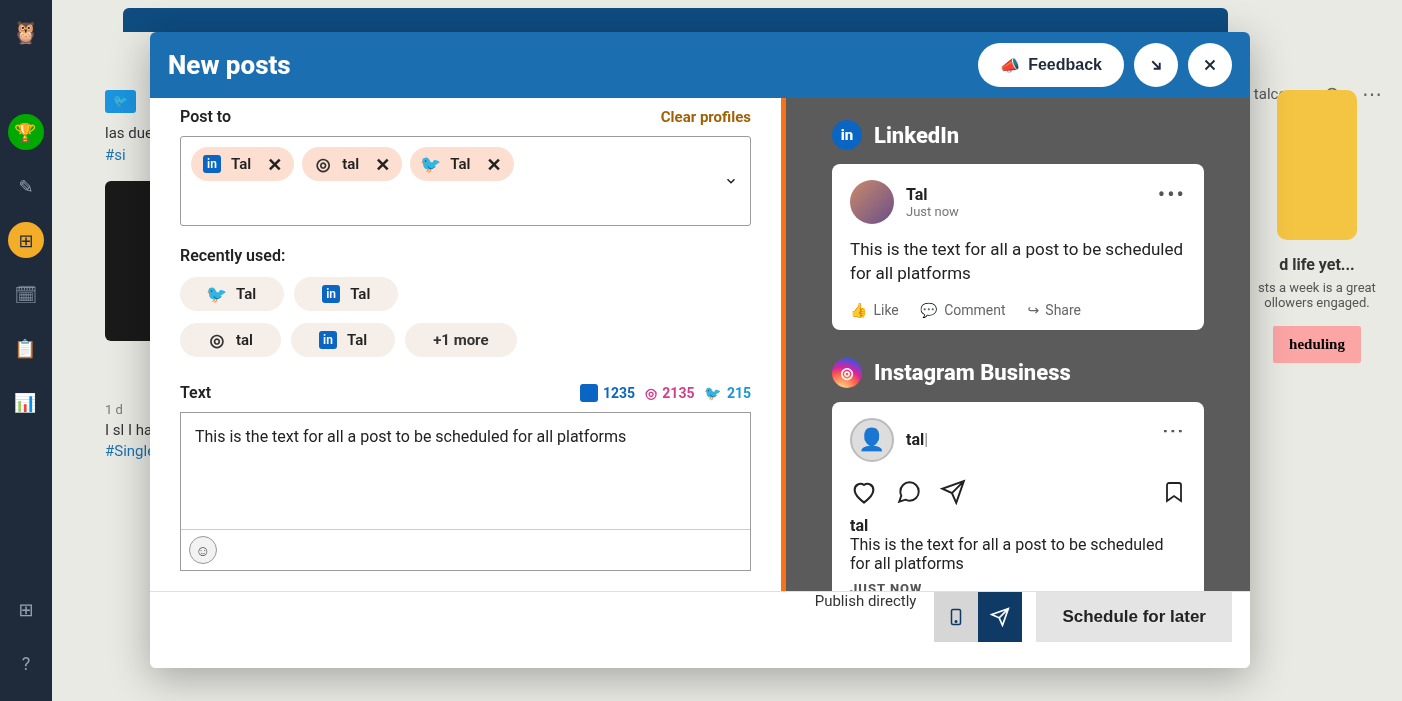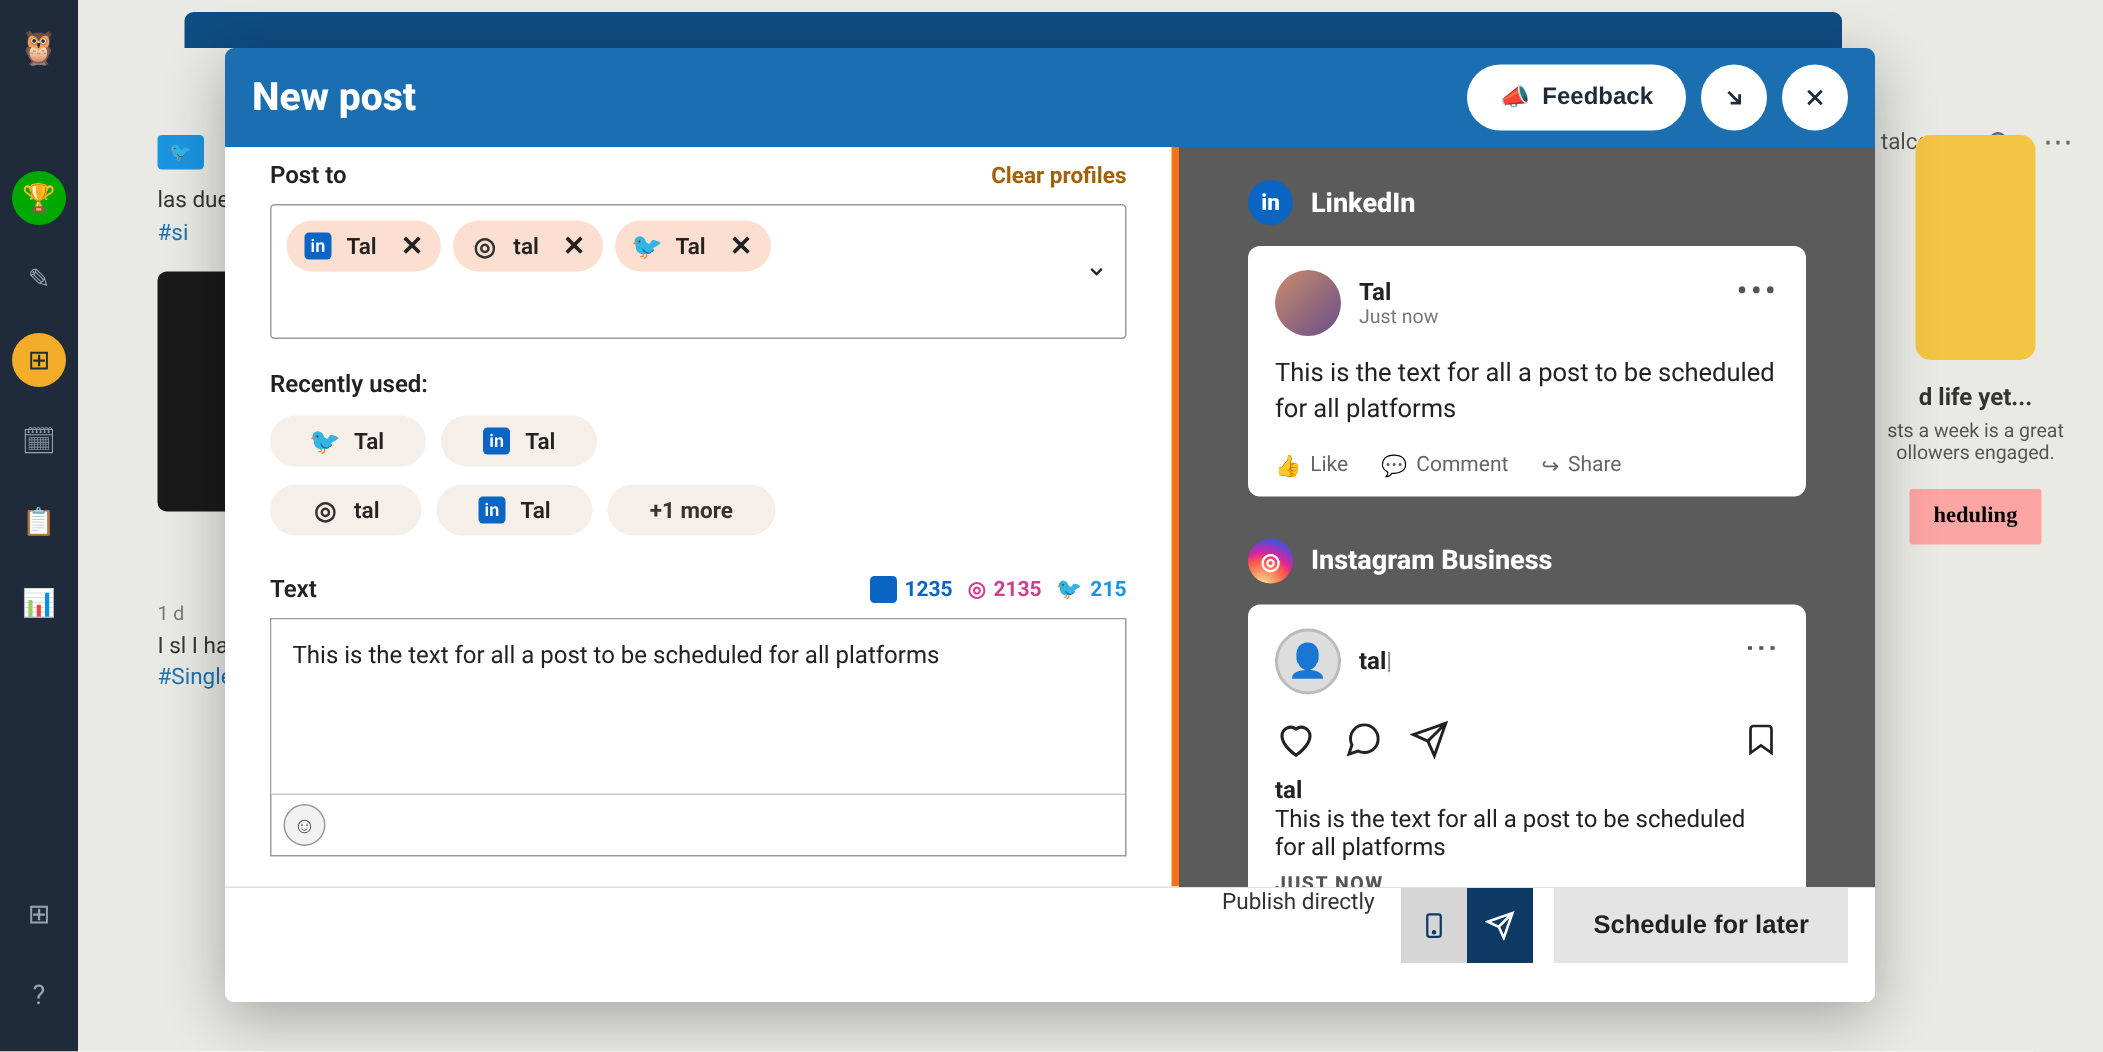--- a/index.html
+++ b/index.html
@@ -167,21 +167,21 @@
     .preview-head .net-badge{
       width:30px; height:30px; border-radius:50%;
       display:flex; align-items:center; justify-content:center;
       font-weight:800; font-size:15px;
     }
     .net-badge.li{ background:#0a66c2; color:#fff;}
     .net-badge.ig{
       background: radial-gradient(circle at 30% 110%, #fdf497 0%, #fd5949 45%, #d6249f 60%, #285aeb 90%);
       color:#fff;
     }
-    .preview-head h2{ font-size:18px; font-weight:800;}
+    .preview-head h2{ font-size:22px; font-weight:800;}
     .card{
       background:#fff; color:#222; border-radius:8px;
       padding:16px 18px 12px;
     }
     .card .card-top{ display:flex; align-items:center; gap:12px; position:relative;}
     .avatar{
       width:44px; height:44px; border-radius:50%;
       background: linear-gradient(135deg,#c98b6a,#6a4e8a);
     }
     .avatar.plain{ background:#ddd; border:2px solid #bbb; display:flex; align-items:center; justify-content:center; font-size:22px;}
@@ -270,21 +270,21 @@
     <span>I sl I ha or so mu to face my mess of a life!</span><br>
     <span class="hashtags">#SingleGirlProblems #BabySteps #OCD</span>
   </div>
 </div>
 
 <div class="bg-modal-shadow"></div>
 
 <div class="modal">
 
   <div class="modal-header">
-    <h1>New post</h1>
+    <h1>New posts</h1>
     <button class="header-btn feedback">
       <span>📣</span>
       <span>Feedback</span>
     </button>
     <button class="header-btn round">
       <svg width="18" height="18" viewBox="0 0 24 24" fill="none" stroke="#1f2a3a" stroke-width="2.5">
           <path d="M7 7l10 10M17 9v8h-8"></path>
         </svg>
     </button>
     <button class="header-btn round">

